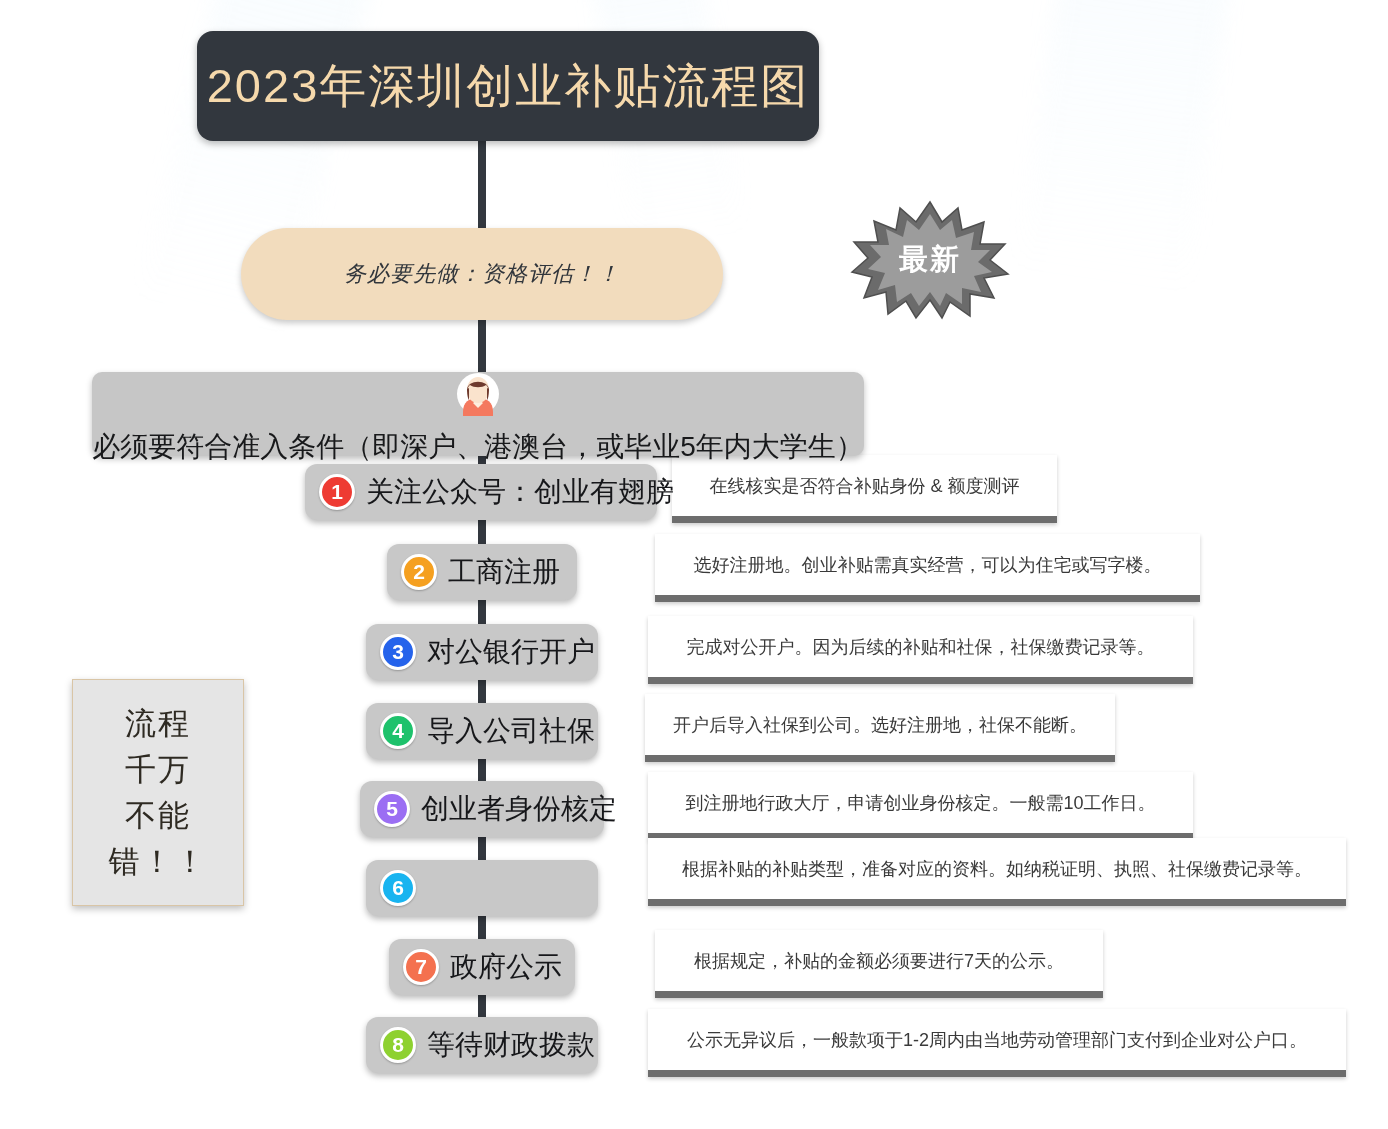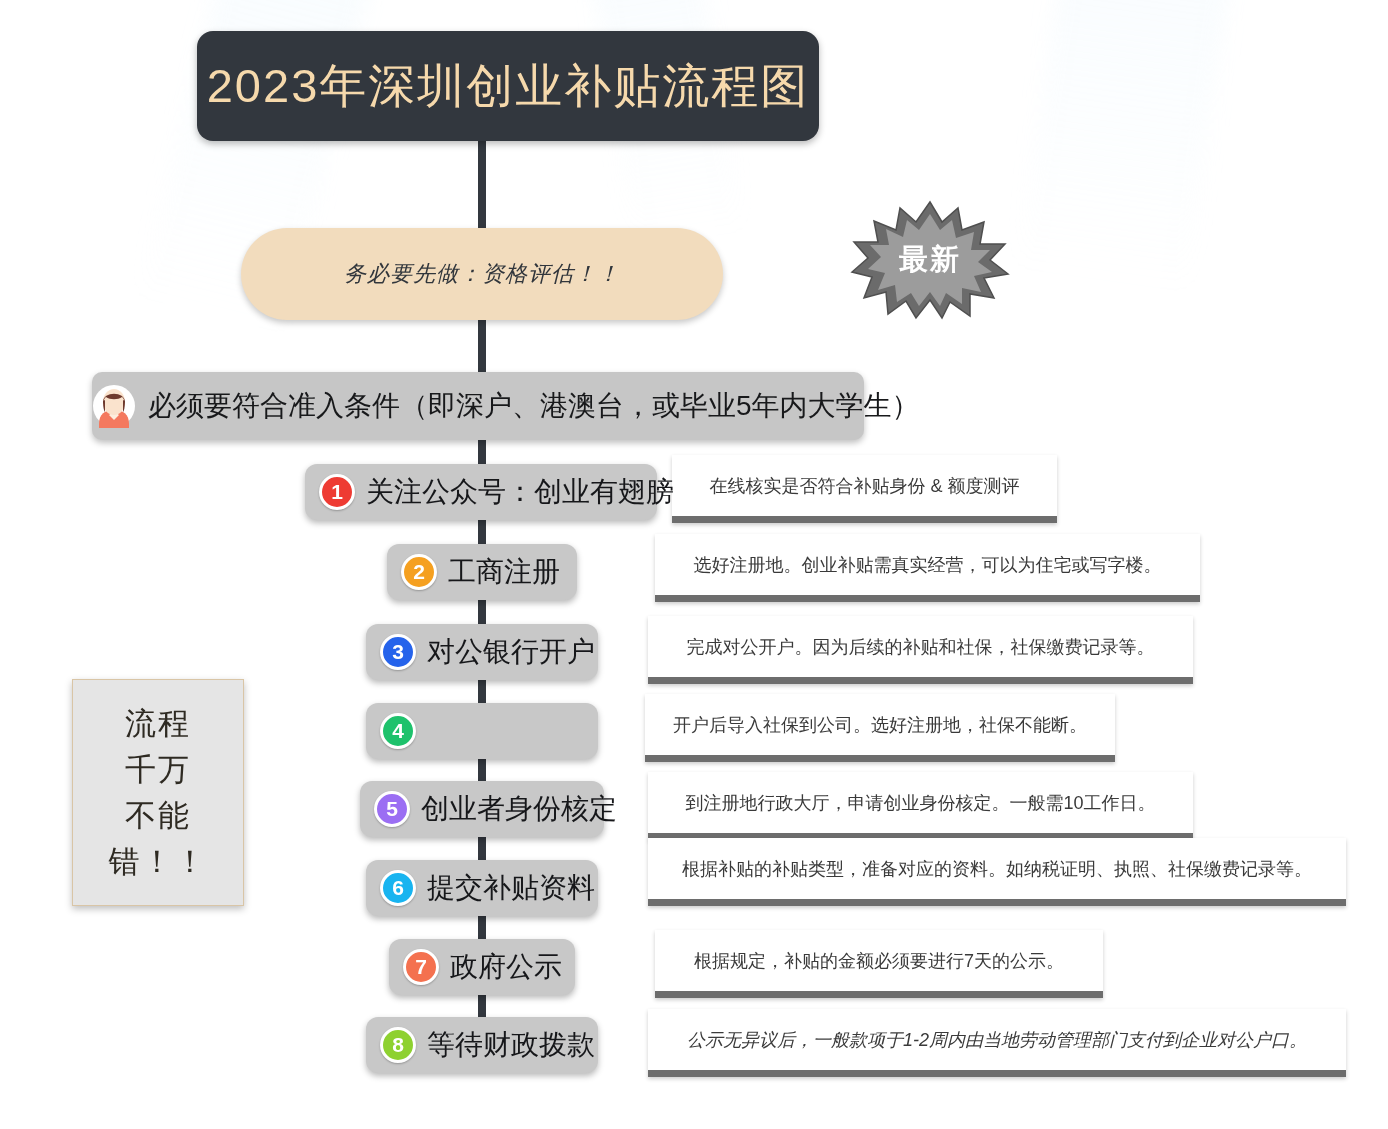--- a/index.html
+++ b/index.html
@@ -83,27 +83,28 @@
     z-index: 5;
     box-shadow: 0 3px 6px rgba(0,0,0,0.22);
   }
   .pill-text {
     color: #31363c; font-size: 22px; letter-spacing: 1px; font-style: italic;
   }
 
   
   .elig-box {
     position: absolute;
-    left: 92px; top: 372px; width: 772px; height: 68px;
+    left: 92px; top: 372px; width: 772px; height: 84px;
     background: #c6c6c6;
     border-radius: 10px;
     display: flex; align-items: center;
     padding-left: 0; gap: 12px;
     z-index: 5;
     box-shadow: 0 3px 6px rgba(0,0,0,0.25);
+    flex-direction: column;
   }
   .elig-text { color: #18191b; font-size: 28px; white-space: nowrap; }
 
   
   .avatar { width: 44px; height: 44px; flex: 0 0 44px; position: relative; }
 
   
   .step-box {
     position: absolute;
     height: 56px;
@@ -242,43 +243,43 @@
       </div>
       <div class="step-box" style="left: 366px; top: 624px; width: 232px;">
         <span class="step-num" style="background: rgb(37, 99, 235);">3</span>
         <span class="step-label">对公银行开户</span>
       </div>
       <div class="note-box" style="left: 645px; top: 694px; width: 470px; height: 68px;">
         <span class="note-text">开户后导入社保到公司。选好注册地，社保不能断。</span>
       </div>
       <div class="step-box" style="left: 366px; top: 703px; width: 232px;">
         <span class="step-num" style="background: rgb(30, 194, 108);">4</span>
+        <span class="step-label">导入公司社保</span>
       </div>
       <div class="note-box" style="left: 648px; top: 772px; width: 545px; height: 68px;">
         <span class="note-text">到注册地行政大厅，申请创业身份核定。一般需10工作日。</span>
       </div>
       <div class="step-box" style="left: 360px; top: 781px; width: 244px;">
         <span class="step-num" style="background: rgb(155, 110, 243);">5</span>
         <span class="step-label">创业者身份核定</span>
       </div>
       <div class="note-box" style="left: 648px; top: 838px; width: 698px; height: 68px;">
         <span class="note-text">根据补贴的补贴类型，准备对应的资料。如纳税证明、执照、社保缴费记录等。</span>
       </div>
       <div class="step-box" style="left: 366px; top: 860px; width: 232px;">
         <span class="step-num" style="background: rgb(24, 180, 240);">6</span>
-        <span class="step-label">提交补贴资料</span>
       </div>
       <div class="note-box" style="left: 655px; top: 930px; width: 448px; height: 68px;">
         <span class="note-text">根据规定，补贴的金额必须要进行7天的公示。</span>
       </div>
       <div class="step-box" style="left: 389px; top: 939px; width: 186px;">
         <span class="step-num" style="background: rgb(244, 113, 79);">7</span>
         <span class="step-label">政府公示</span>
       </div>
-      <div class="note-box" style="left: 648px; top: 1009px; width: 698px; height: 68px; font-style: italic;">
+      <div class="note-box" style="left: 648px; top: 1009px; width: 698px; height: 68px;">
         <span class="note-text">公示无异议后，一般款项于1-2周内由当地劳动管理部门支付到企业对公户口。</span>
       </div>
       <div class="step-box" style="left: 366px; top: 1017px; width: 232px;">
         <span class="step-num" style="background: rgb(142, 209, 48);">8</span>
         <span class="step-label">等待财政拨款</span>
       </div>
     </div>
 
 </div>
 

